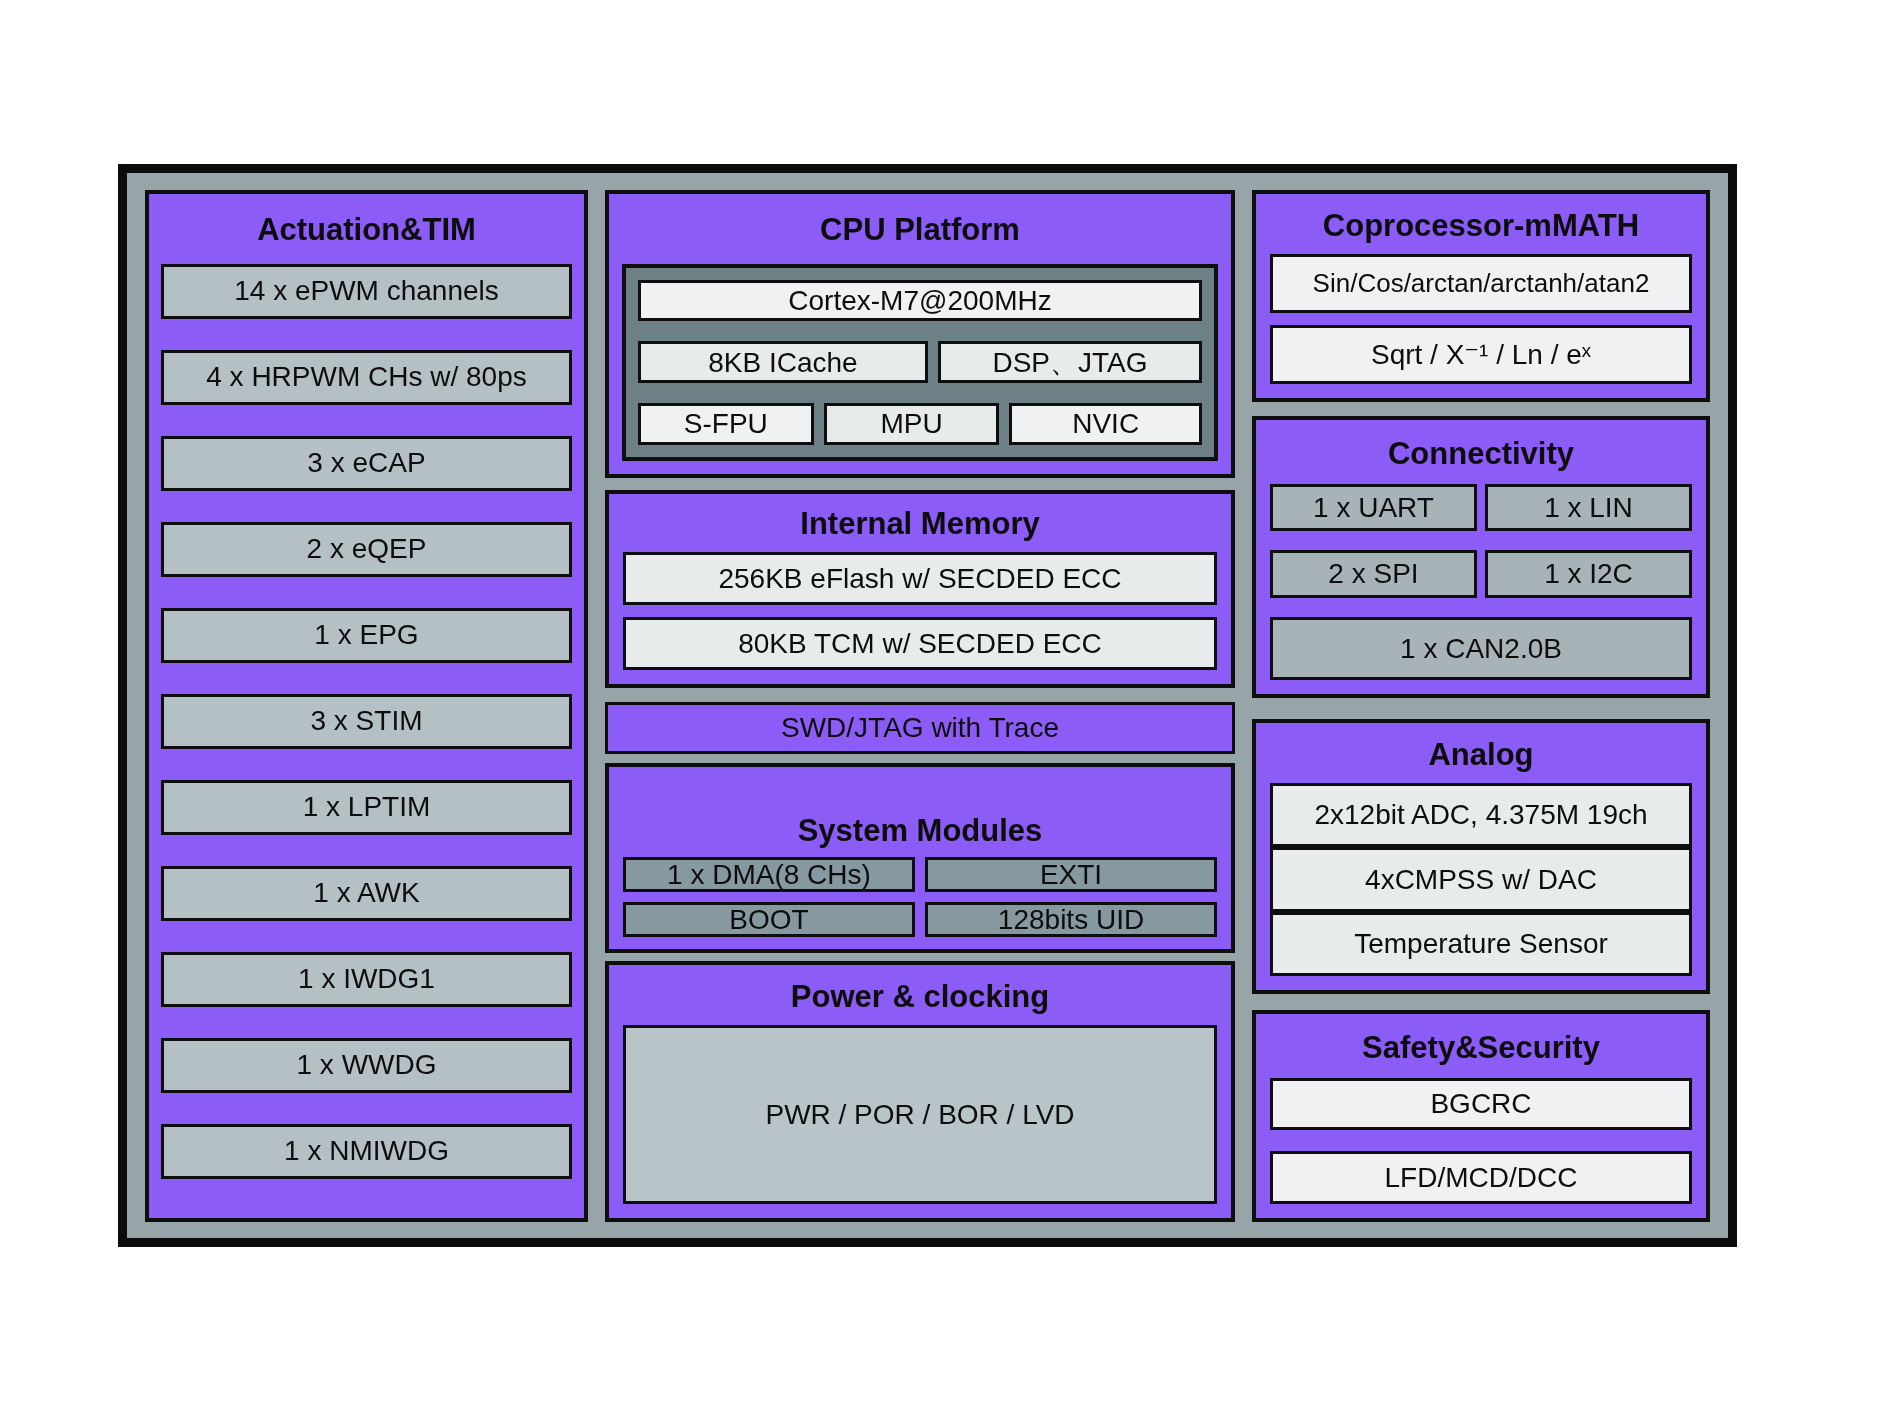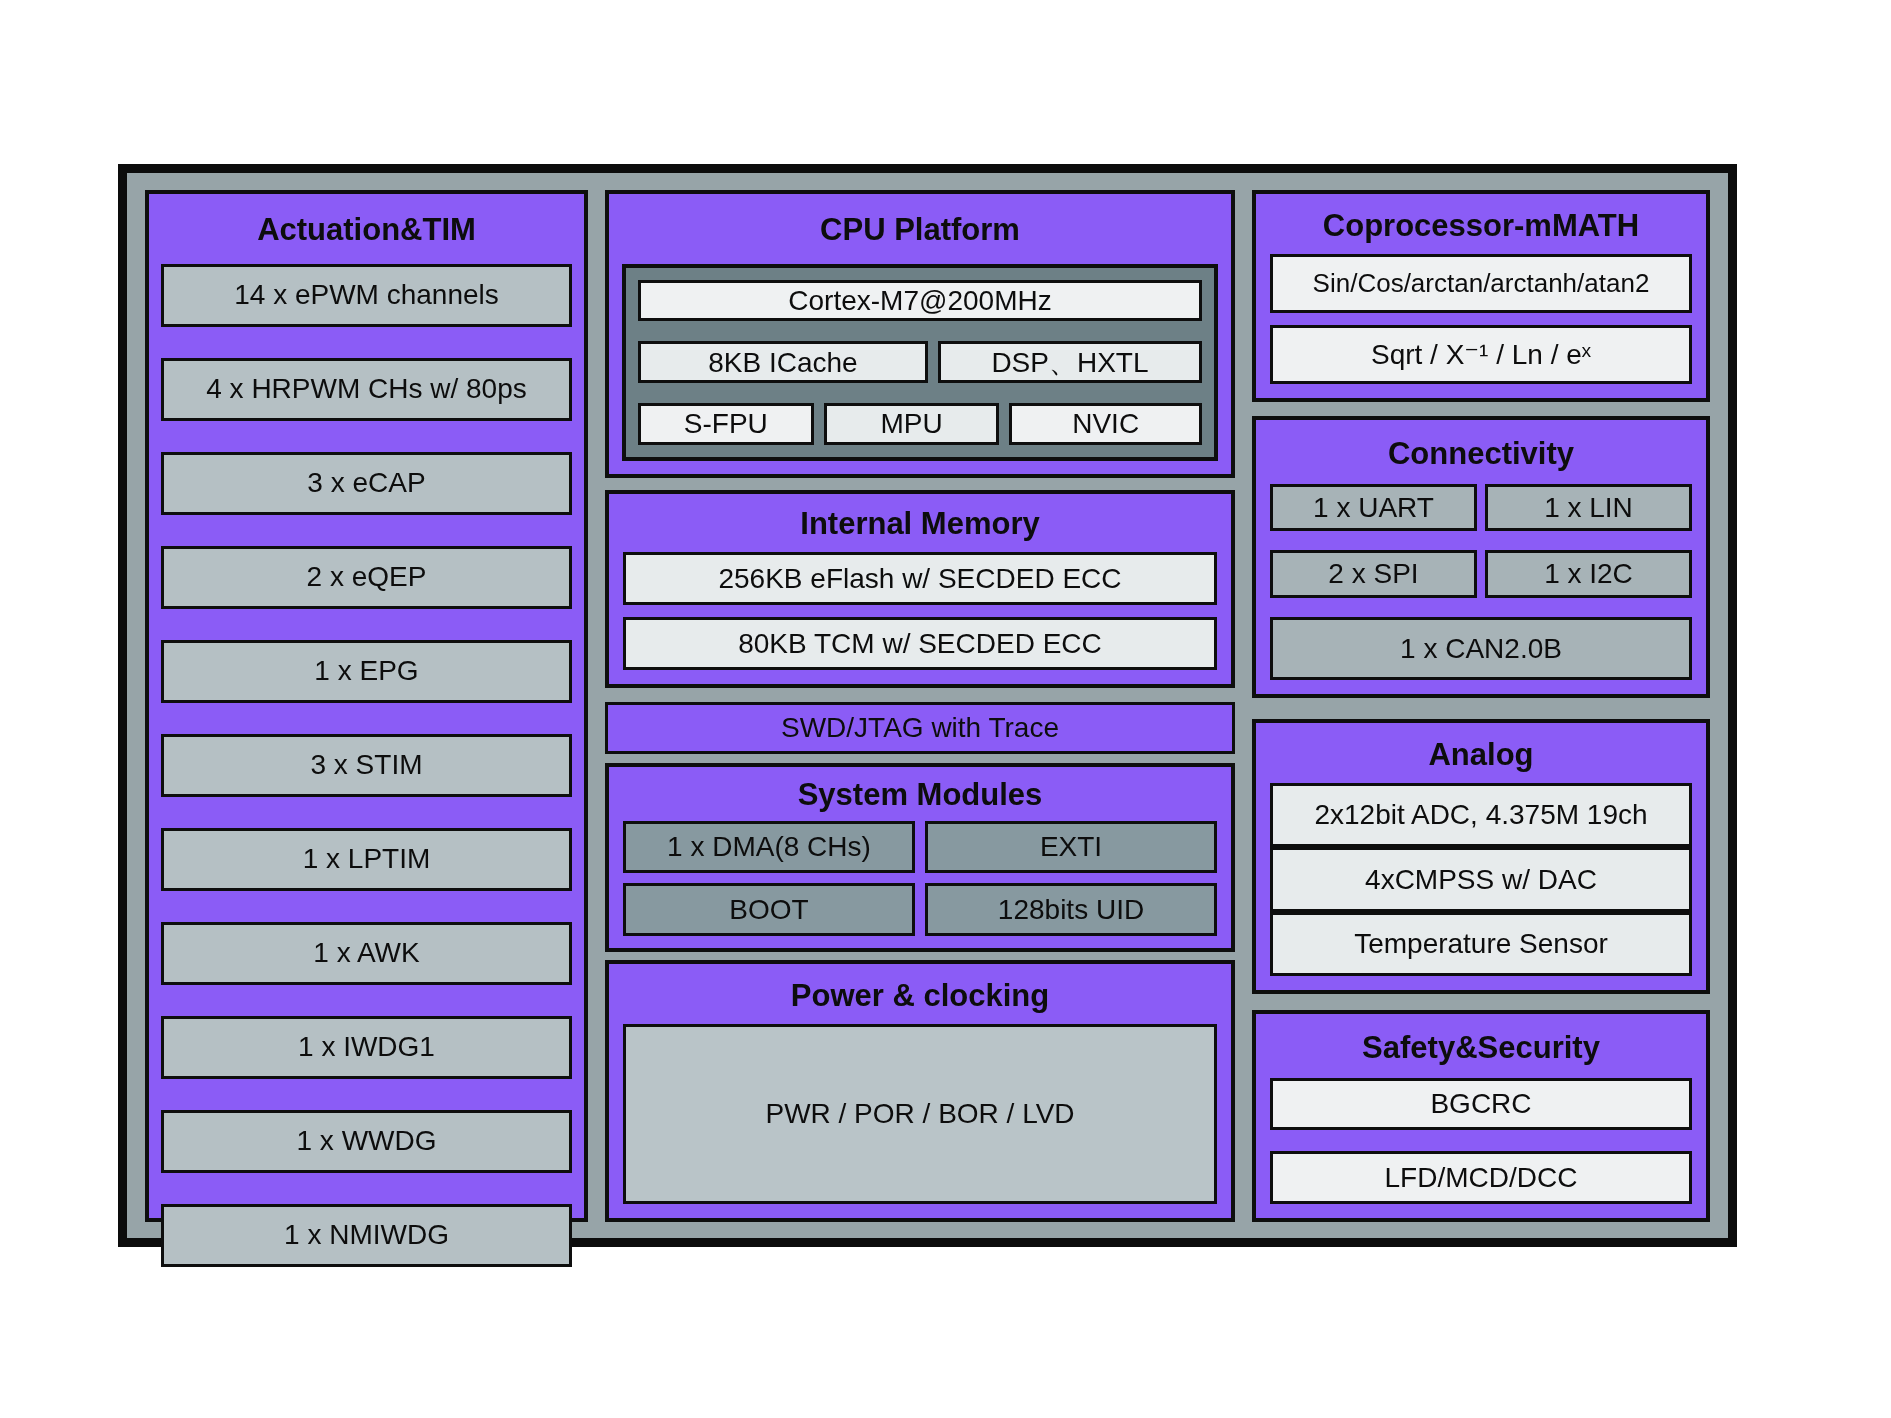--- a/index.html
+++ b/index.html
@@ -32,21 +32,21 @@
   .shade-a{background:#b5c0c4;}   
   .shade-b{background:#a7b3b7;}   
   .shade-c{background:#8799a0;}   
   .shade-d{background:#b9c4c8;}   
   .shade-e{background:#e7ebec;}   
   .shade-f{background:#eff1f2;}   
   .shade-g{background:#8b5cf6;}   
 
   
   .left-body{display:flex;flex-direction:column;gap:31px;padding:2px 12px 0 12px;}
-  .left-body .box{height:63px;flex:0 0 auto;}
+  .left-body .box{height:55px;flex:0 0 auto;}
 
   
   .cpu-inner{
     background:#6d8086;border:4px solid #0e0e0e;box-sizing:border-box;
     margin:2px 13px 13px 13px;flex:1;display:flex;flex-direction:column;
     gap:20px;padding:12px;
   }
   .cpu-row{display:flex;gap:10px;flex:1;}
   .cpu-row .box{flex:1;height:auto;}
   .cpu-row .wide{flex:1.1;}
@@ -88,42 +88,42 @@
     <div class="col col-mid">
 
       <div class="panel" style="flex:0 0 288px;">
         <div class="panel-title">CPU Platform</div>
         <div class="cpu-inner">
           <div class="cpu-row">
             <div class="box shade-f">Cortex-M7@200MHz</div>
           </div>
           <div class="cpu-row">
             <div class="box shade-e wide">8KB ICache</div>
-            <div class="box shade-e">DSP、HXTL</div>
+            <div class="box shade-e">DSP、JTAG</div>
           </div>
           <div class="cpu-row">
             <div class="box shade-f">S-FPU</div>
             <div class="box shade-e">MPU</div>
             <div class="box shade-f wide">NVIC</div>
           </div>
         </div>
       </div>
 
       <div class="panel" style="flex:0 0 198px;margin-top:12px;">
         <div class="panel-title" style="padding-top:12px;padding-bottom:10px;">Internal Memory</div>
         <div class="panel-body" style="gap:12px;">
           <div class="box shade-e" style="flex:1;">256KB eFlash w/ SECDED ECC</div>
           <div class="box shade-e" style="flex:1;">80KB TCM w/ SECDED ECC</div>
         </div>
       </div>
 
       <div class="standalone shade-g" style="flex:0 0 52px;margin-top:14px;">SWD/JTAG with Trace</div>
 
       <div class="panel" style="flex:0 0 189px;margin-top:9px;">
-        <div class="panel-title" style="padding-top:10px;padding-bottom:8px;">System Modules</div>
+        <div class="panel-title" style="padding-top:10px;padding-bottom:8px;margin-top:36px;">System Modules</div>
         <div class="panel-body" style="margin-bottom:12px;display:grid;grid-template-columns:1fr 1fr;gap:10px;">
           <div class="box shade-c">1 x DMA(8 CHs)</div>
           <div class="box shade-c">EXTI</div>
           <div class="box shade-c">BOOT</div>
           <div class="box shade-c">128bits UID</div>
         </div>
       </div>
 
       <div class="panel" style="flex:1;margin-top:8px;">
         <div class="panel-title" style="padding-top:14px;padding-bottom:10px;">Power &amp; clocking</div>

